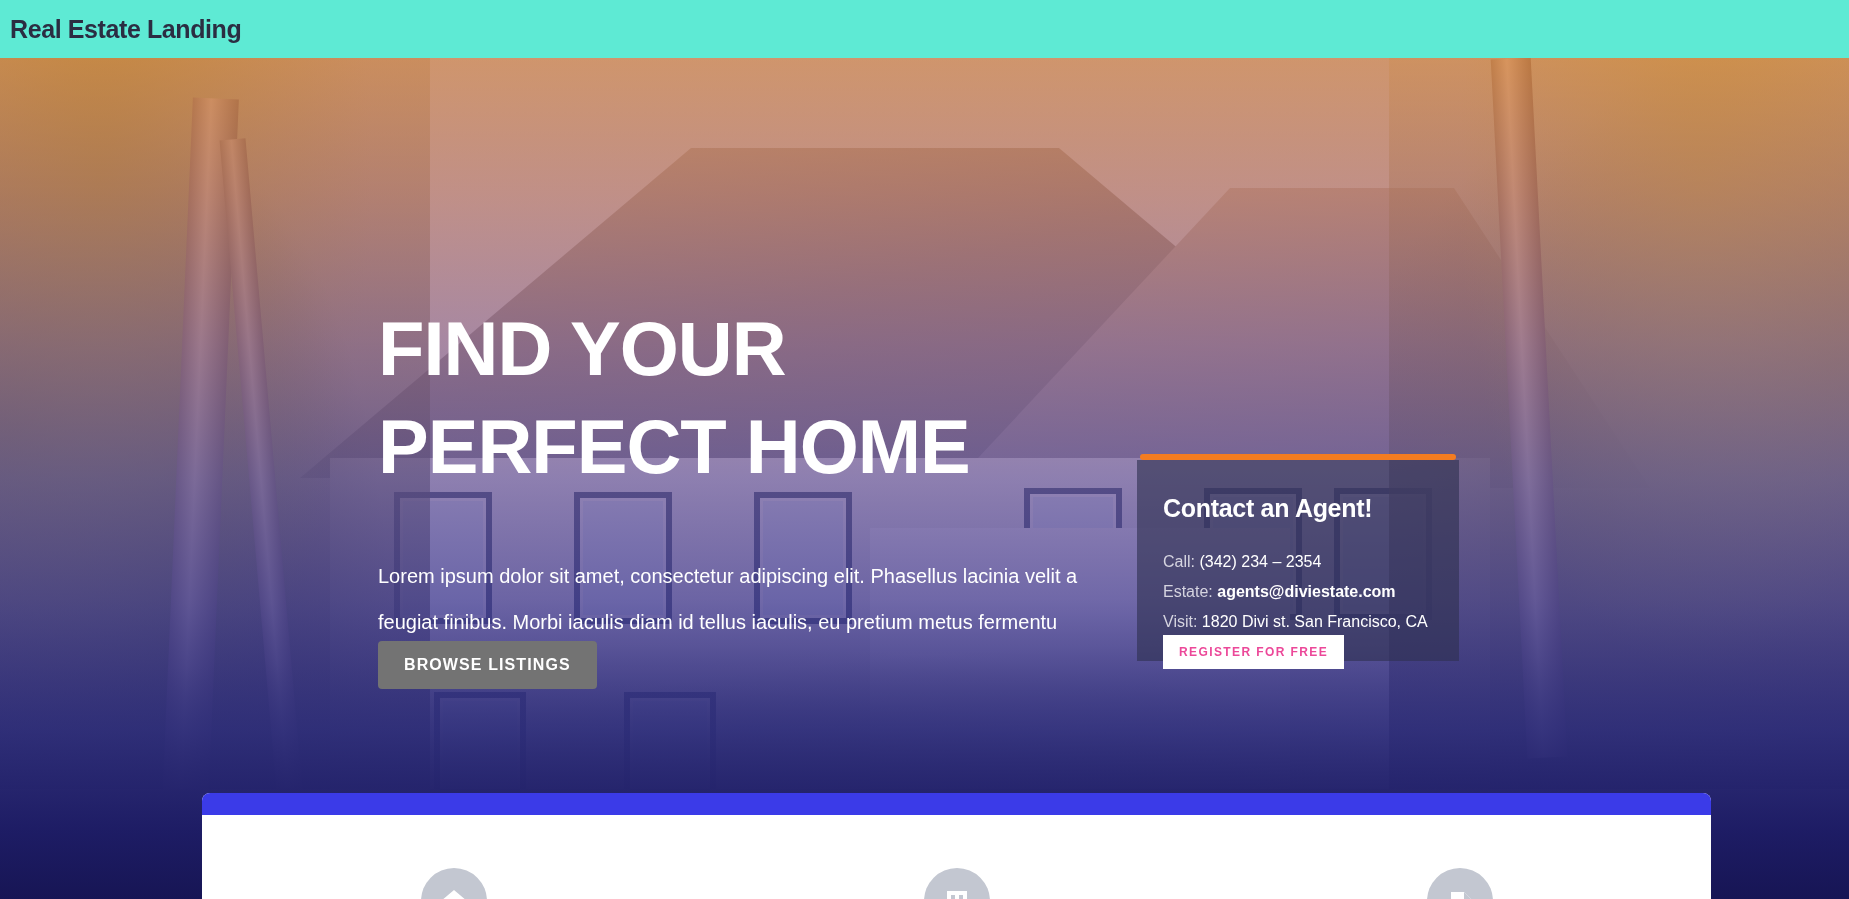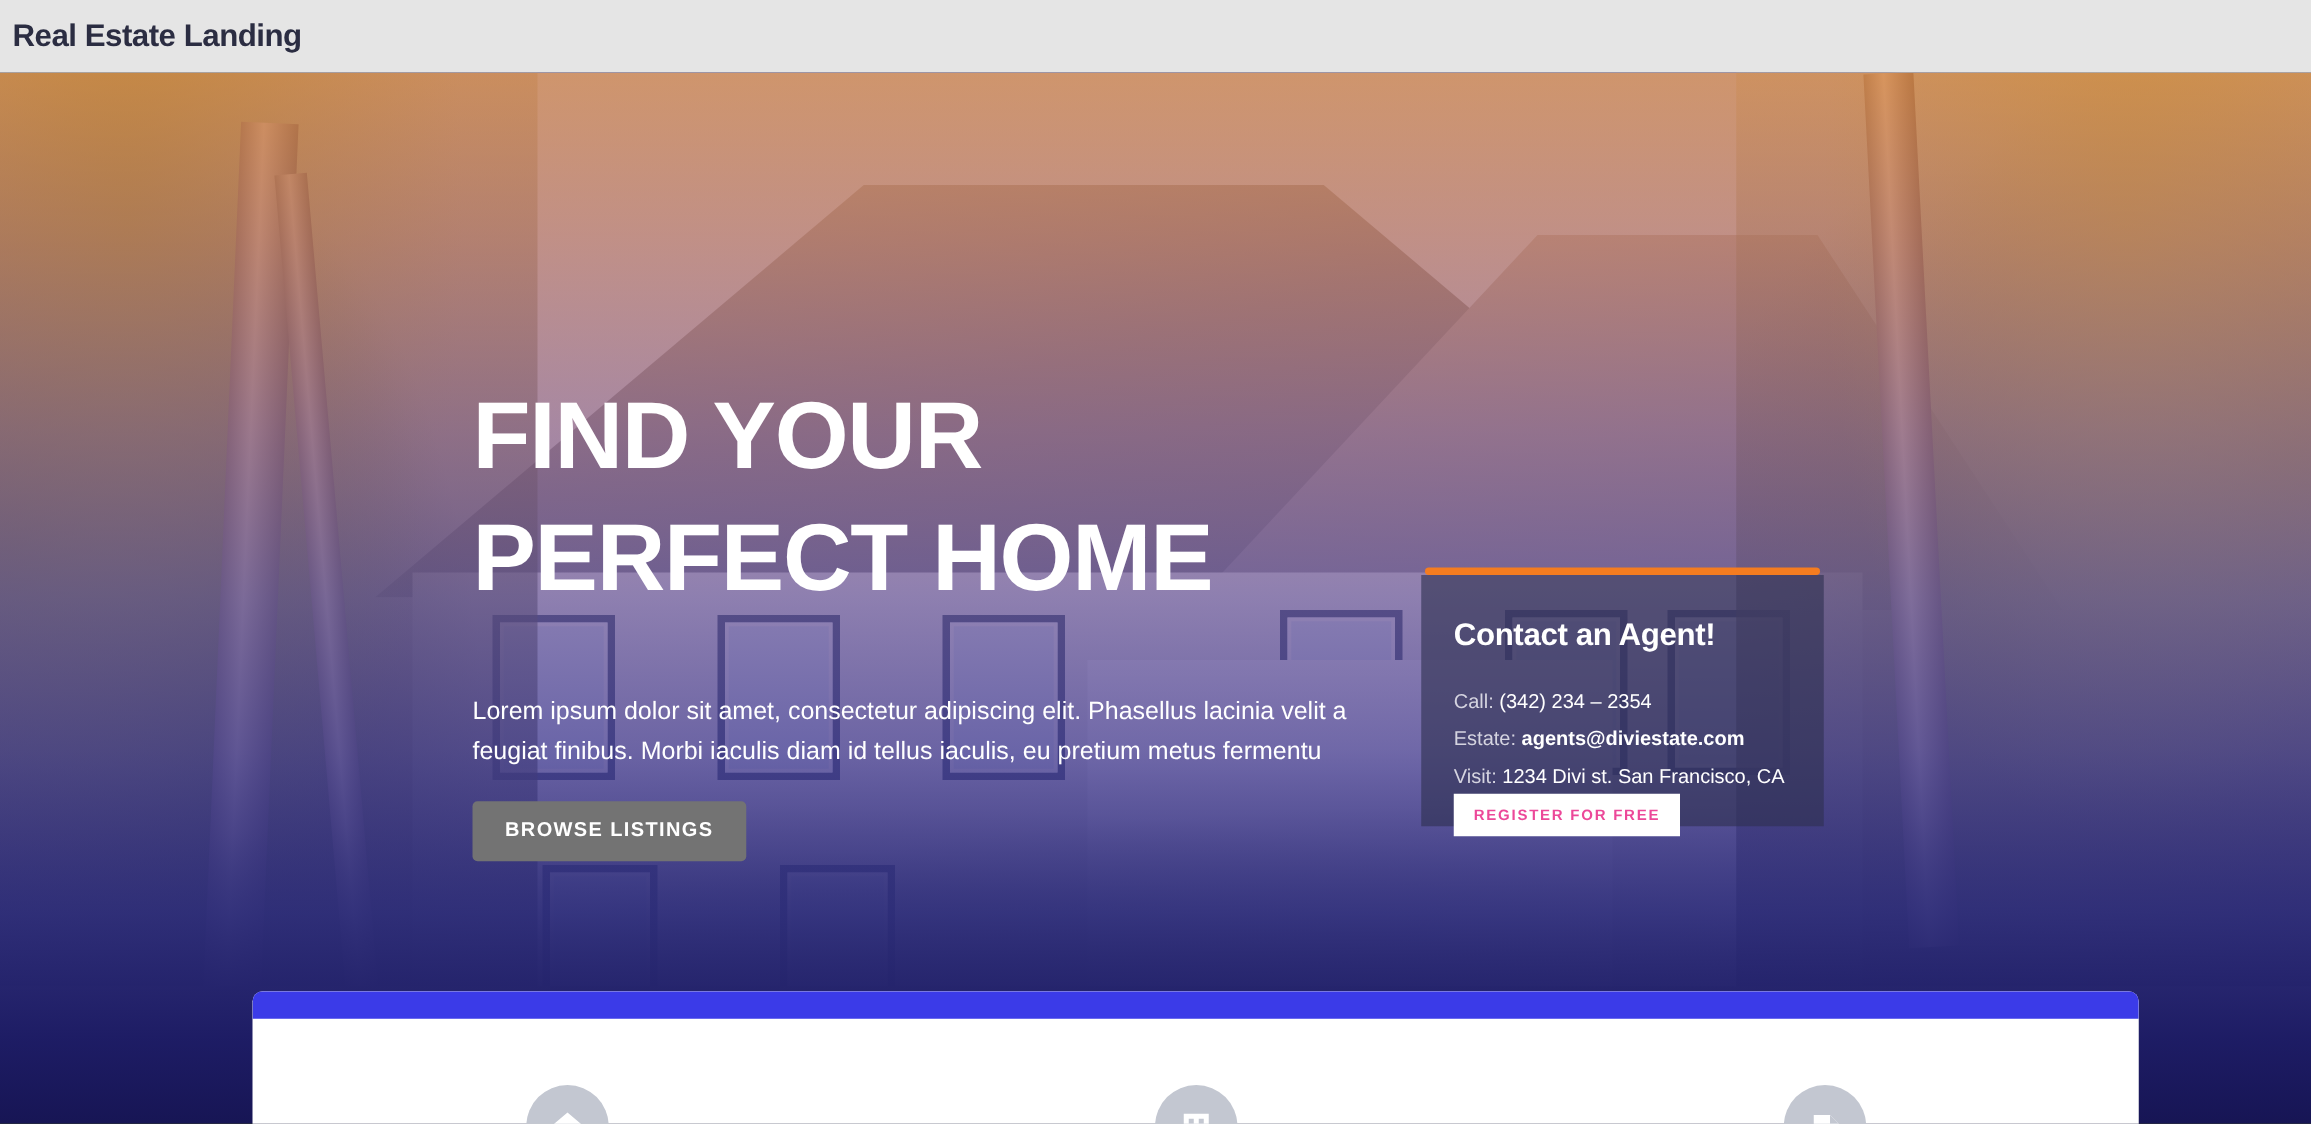--- a/index.html
+++ b/index.html
@@ -7,21 +7,21 @@
     width:1849px; height:899px;
     overflow:hidden;
     font-family:"Liberation Sans", sans-serif;
     background:#1a1350;
   }
 
   
   #header{
     position:absolute; left:0; top:0;
     width:1849px; height:58px;
-    background:#e5e5e5;
+    background:#5eead4;
     display:flex; align-items:center;
     z-index:40;
   }
   #site-title{
     margin-left:10px;
     font-size:25px; font-weight:700;
     letter-spacing:-0.4px;
     color:#2b2d42;
     white-space:nowrap;
   }
@@ -166,21 +166,21 @@
     font-size:76px;
     font-weight:700;
     line-height:98px;
     letter-spacing:-1px;
   }
   #hero-para{
     position:absolute; left:378px; top:495px;
     width:700px;
     color:#ffffff;
     font-size:20px;
-    line-height:32px;
+    line-height:46px;
   }
   #browse-btn{
     position:absolute; left:378px; top:583px;
     height:48px;
     padding:0 26px;
     display:flex; align-items:center;
     background:#737373;
     color:#ffffff;
     font-size:16px; font-weight:700;
     letter-spacing:1.1px;
@@ -325,21 +325,21 @@
           <span class="val">(342) 234 – 2354</span>
         </div>
 
         <div class="card-line">
           <span>Estate:</span>
           <span class="val em">agents@diviestate.com</span>
         </div>
 
         <div class="card-line">
           <span>Visit:</span>
-          <span class="val">1234 Divi st. San Francisco, CA</span>
+          <span class="val">1820 Divi st. San Francisco, CA</span>
         </div>
       </div>
     </div>
 
     <button id="register-btn">REGISTER FOR FREE</button>
 
   </div>
 </section>
 
 <div id="feature-card">

